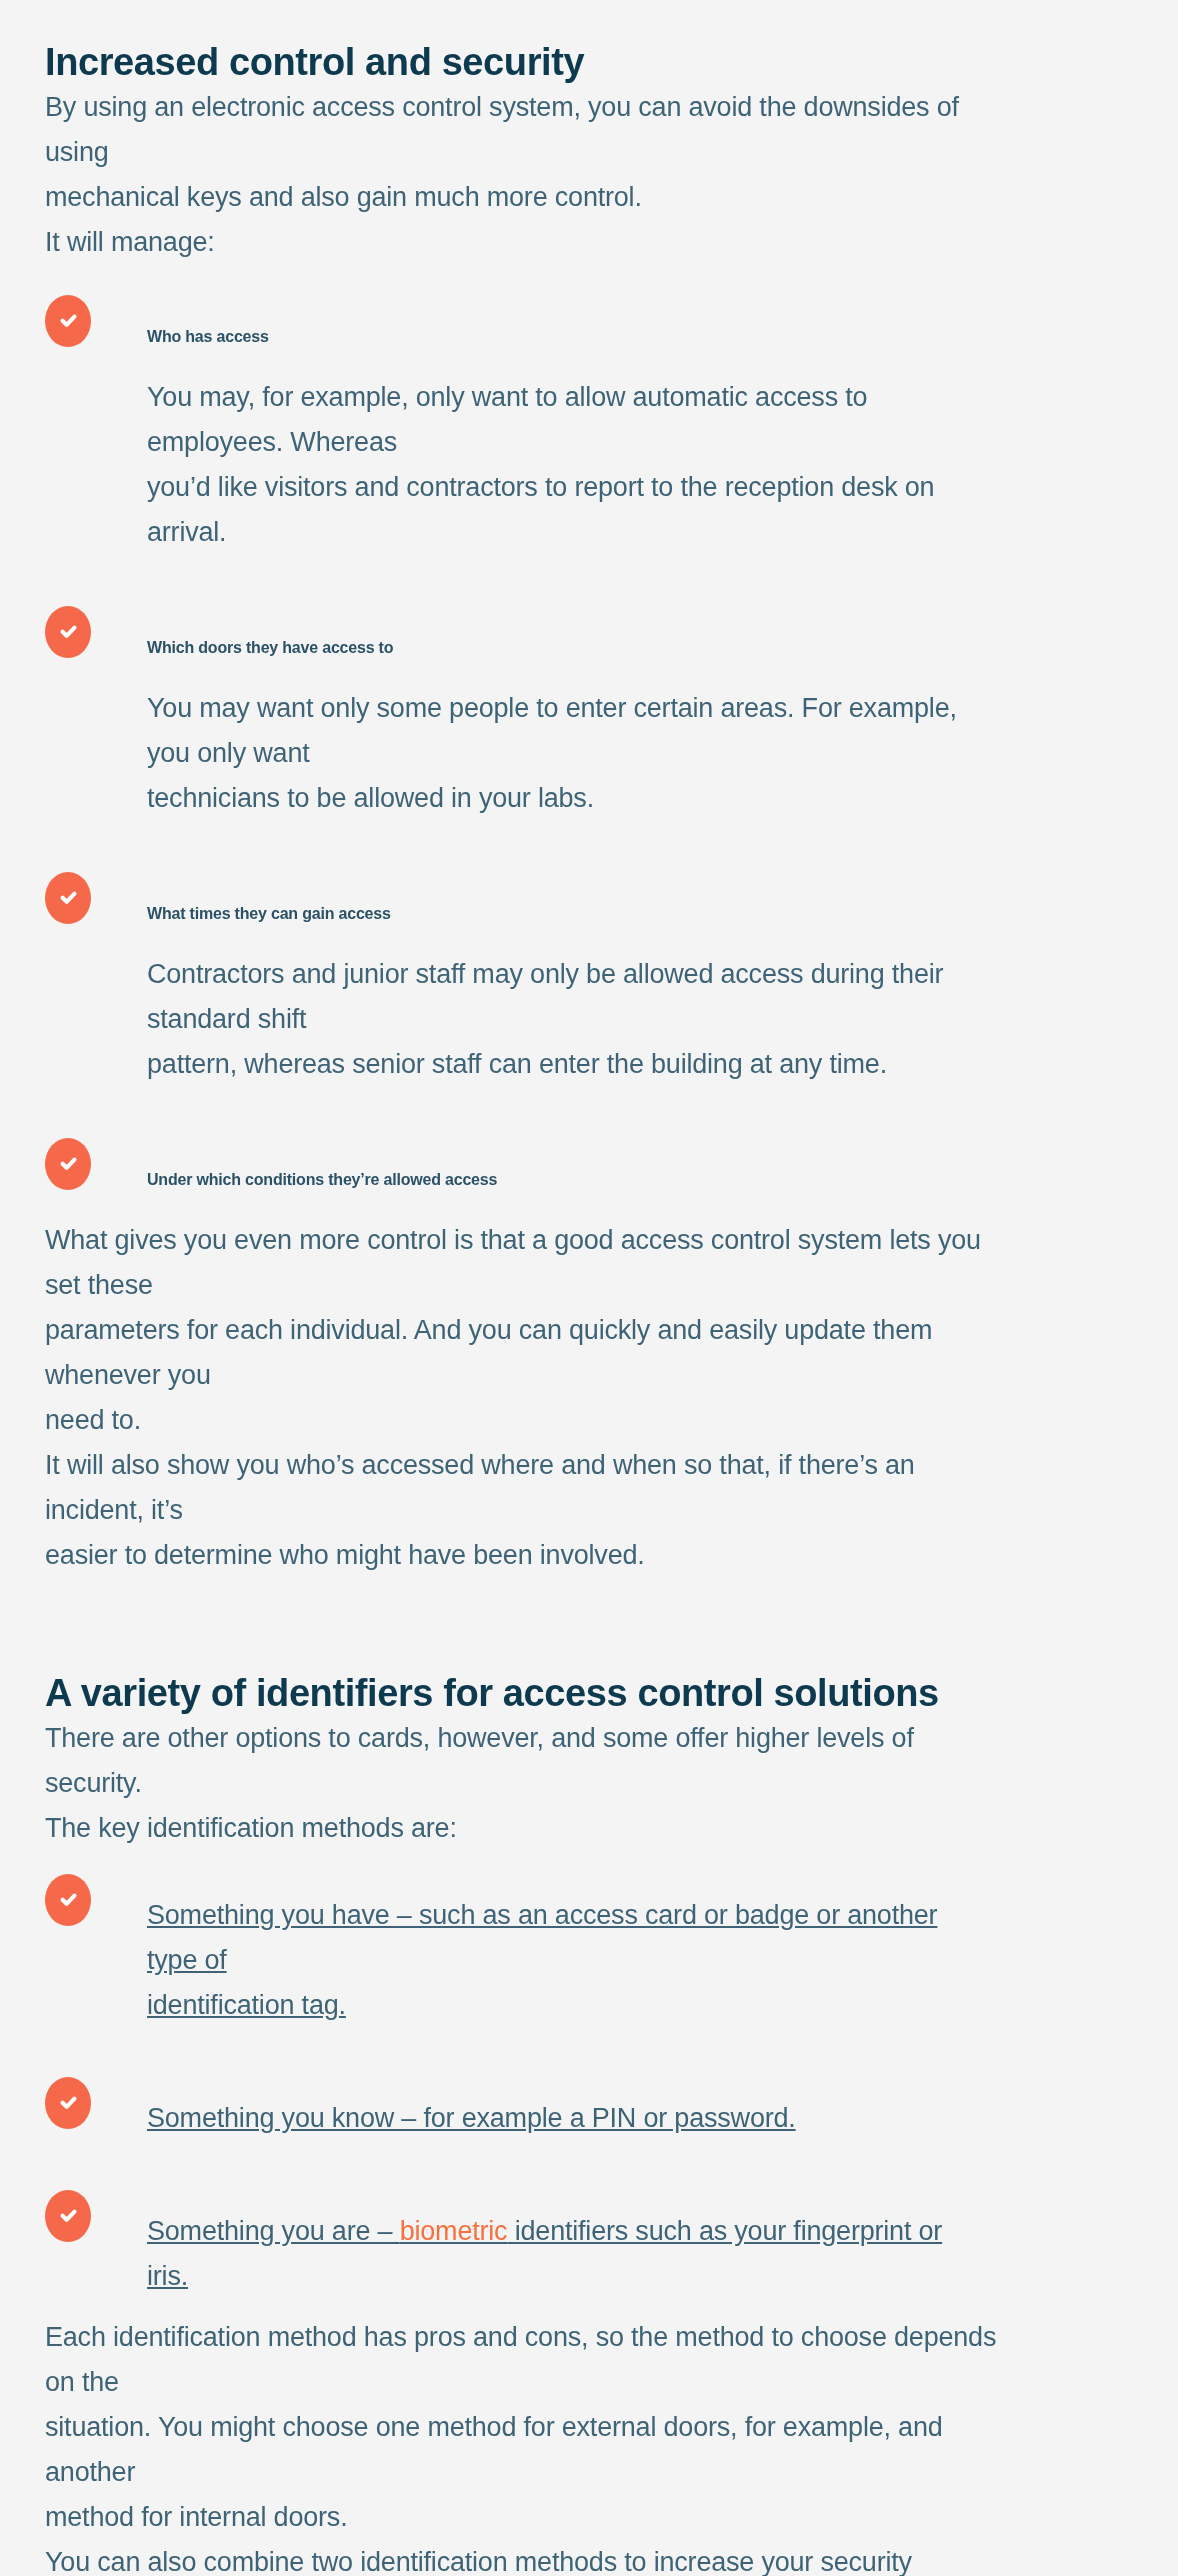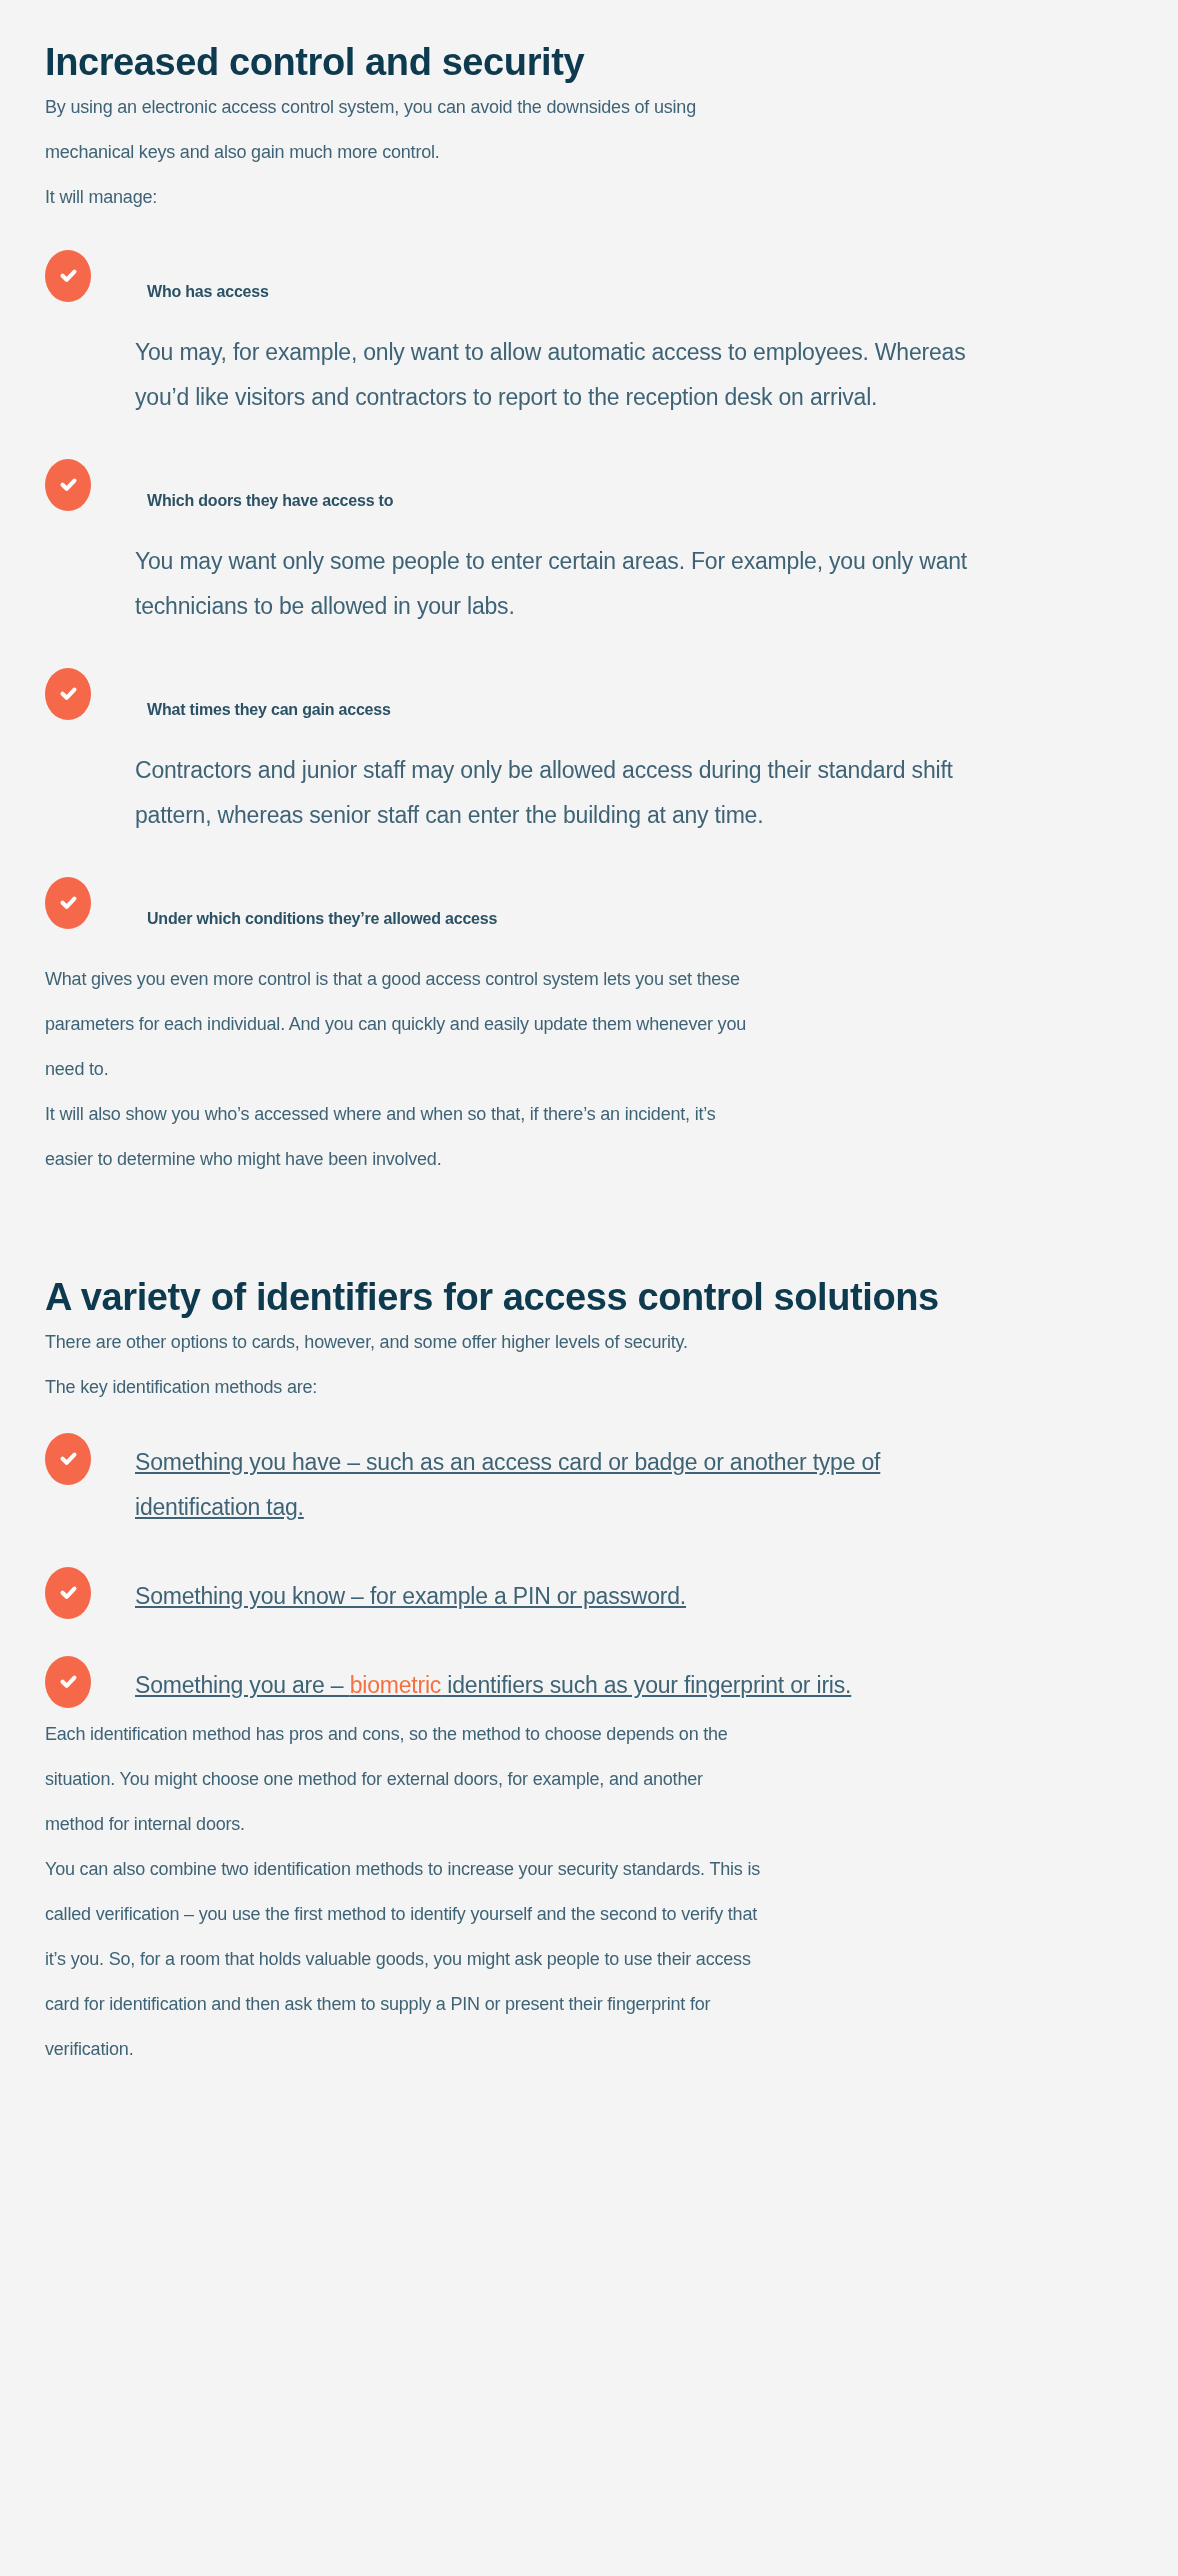--- a/index.html
+++ b/index.html
@@ -25,21 +25,21 @@
     line-height: 46px;
     font-weight: bold;
     letter-spacing: -0.4px;
     color: #0d3a4e;
   }
   .section-heading.second {
     margin-top: 92px;
   }
   p.body-text {
     margin: 0;
-    font-size: 18px;
+    font-size: 27px;
     line-height: 45px;
     letter-spacing: -0.2px;
     white-space: pre-line;
     color: #3e6376;
   }
   .mt-lg { margin-top: 46px; }
   .mt-md { margin-top: 36px; }
   .mt-sm { margin-top: 28px; }
   .mt-xl { margin-top: 57px; }
 
@@ -75,22 +75,22 @@
   }
   .item-title {
     margin: 16px;
     font-size: 16px;
     line-height: 45px;
     font-weight: bold;
     letter-spacing: -0.2px;
     color: #2b5166;
   }
   .item-desc {
-    margin: 4px;
-    font-size: 23px;
+    margin: 16px;
+    font-size: 27px;
     line-height: 45px;
     letter-spacing: -0.2px;
     white-space: pre-line;
     color: #3e6376;
   }
   .simple-list {
     margin-top: 26px;
   }
   .simple-list .check-list-item {
     margin-top: 36px;

